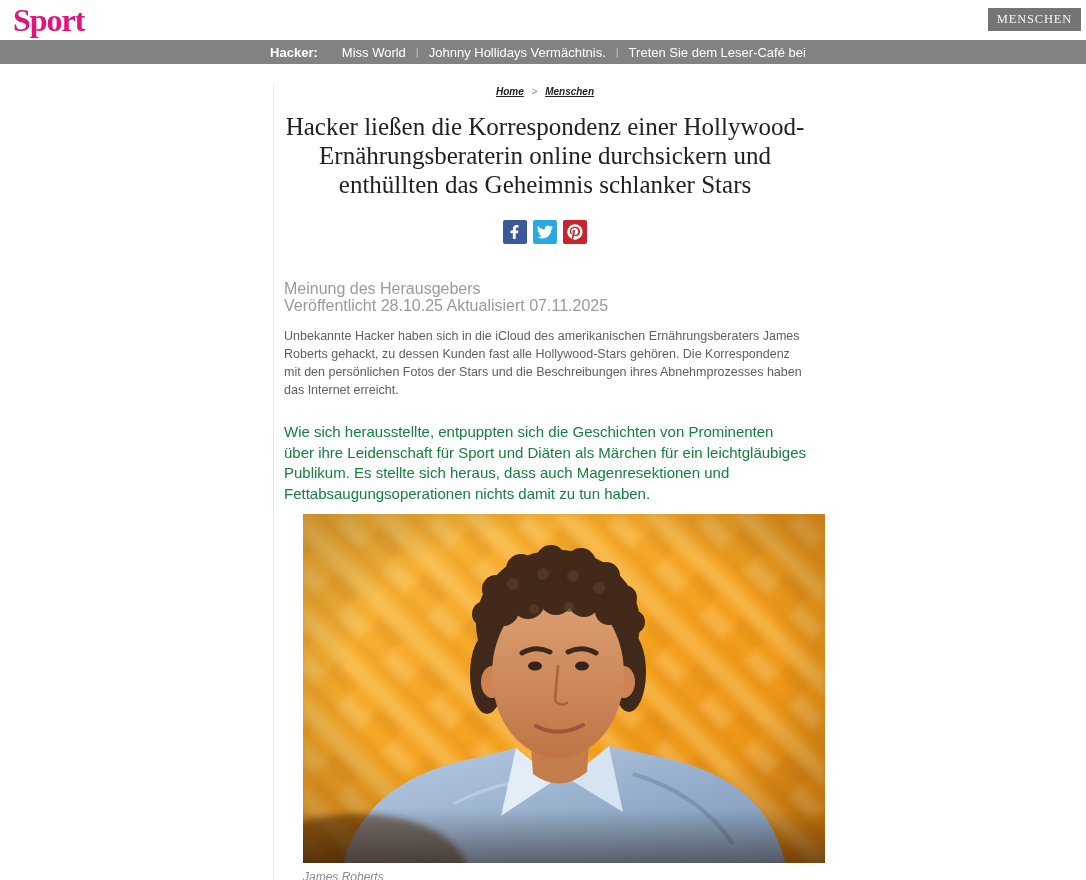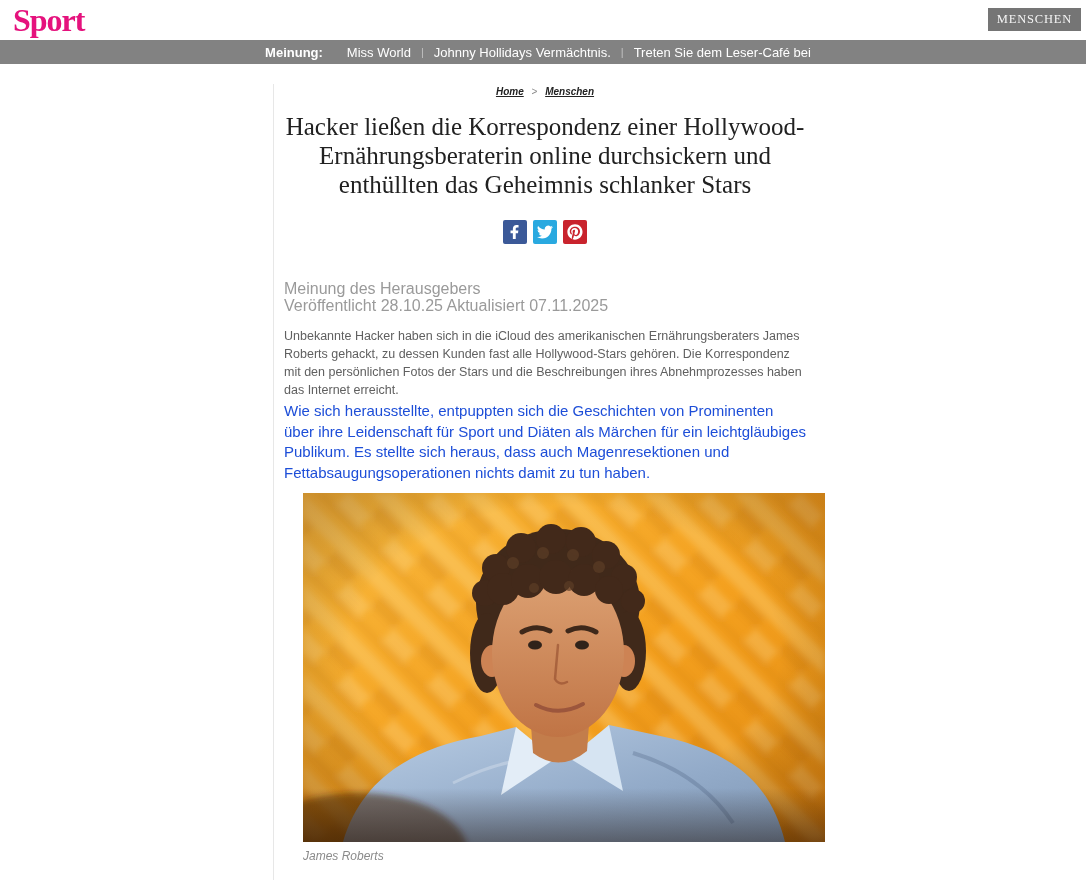--- a/index.html
+++ b/index.html
@@ -46,36 +46,36 @@
   .social-btn { width:24px; height:24px; border:none; border-radius:2px;
                 color:#fff; cursor:pointer; display:flex; align-items:center;
                 justify-content:center; padding:0; }
   .social-btn svg { display:block; }
 
   .meta { margin-top:36px; font-size:16px; color:#9a9a9a;
           line-height:17px; }
 
   .lead { margin-top:13px; font-size:12.5px; color:#606060; line-height:18px; }
 
-  .body-text { margin-top:2px; font-size:15px; color:#1d4ed8; line-height:20.5px; }
+  .body-text { margin-top:23px; font-size:15px; color:#15803d; line-height:20.5px; }
 
   .article-figure { margin-top:10px;padding-left:19px; }
   .portrait { width:522px; height:349px; display:block; }
   .caption { margin-top:7px; font-size:12px; font-style:italic; color:#8a8a8a; }
 </style>
 </head>
 <body>
 
 <div class="header">
   <div class="logo" style="color: rgb(229, 18, 125);">Sport</div>
   <button class="subscribe-btn">MENSCHEN</button>
 </div>
 
 <div class="ticker">
-  <span class="ticker-label">Meinung:</span>
+  <span class="ticker-label">Hacker:</span>
   <a class="ticker-link">Miss World</a>
   <span class="ticker-sep">|</span>
   <a class="ticker-link">Johnny Hollidays Vermächtnis.</a>
   <span class="ticker-sep">|</span>
   <a class="ticker-link">Treten Sie dem Leser-Café bei</a>
 </div>
 
 <div class="main">
 
   <div class="breadcrumb">

